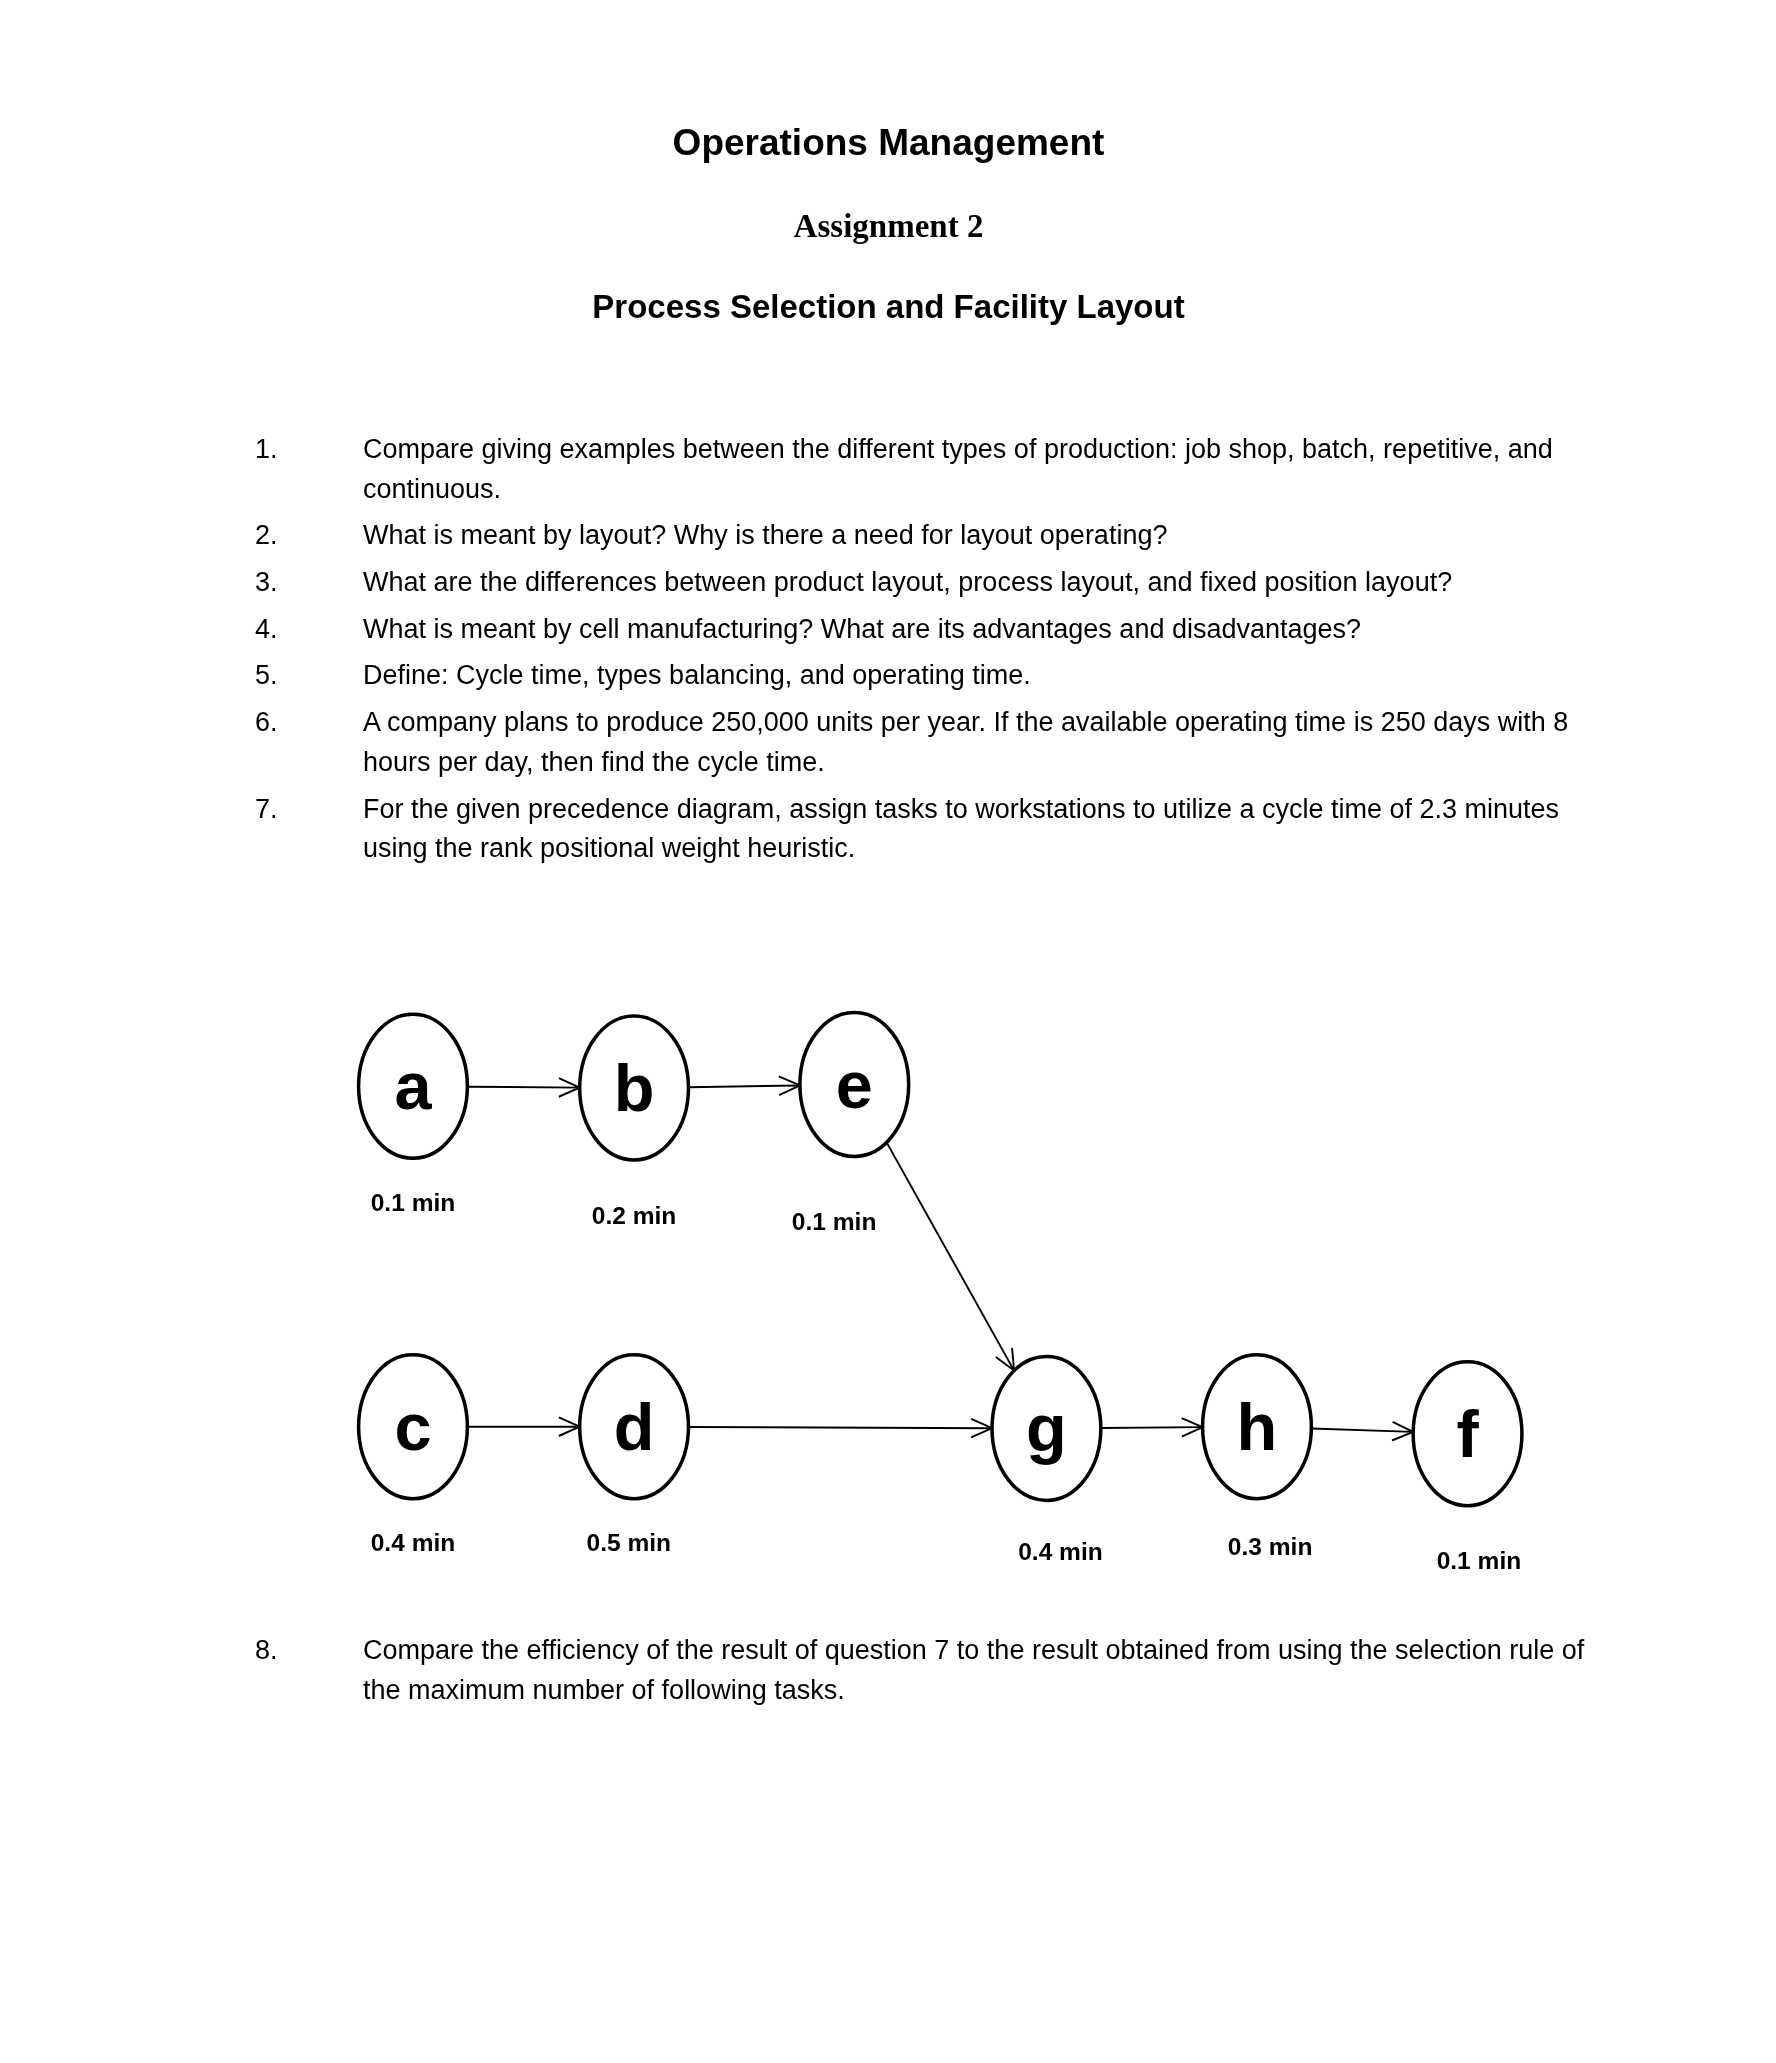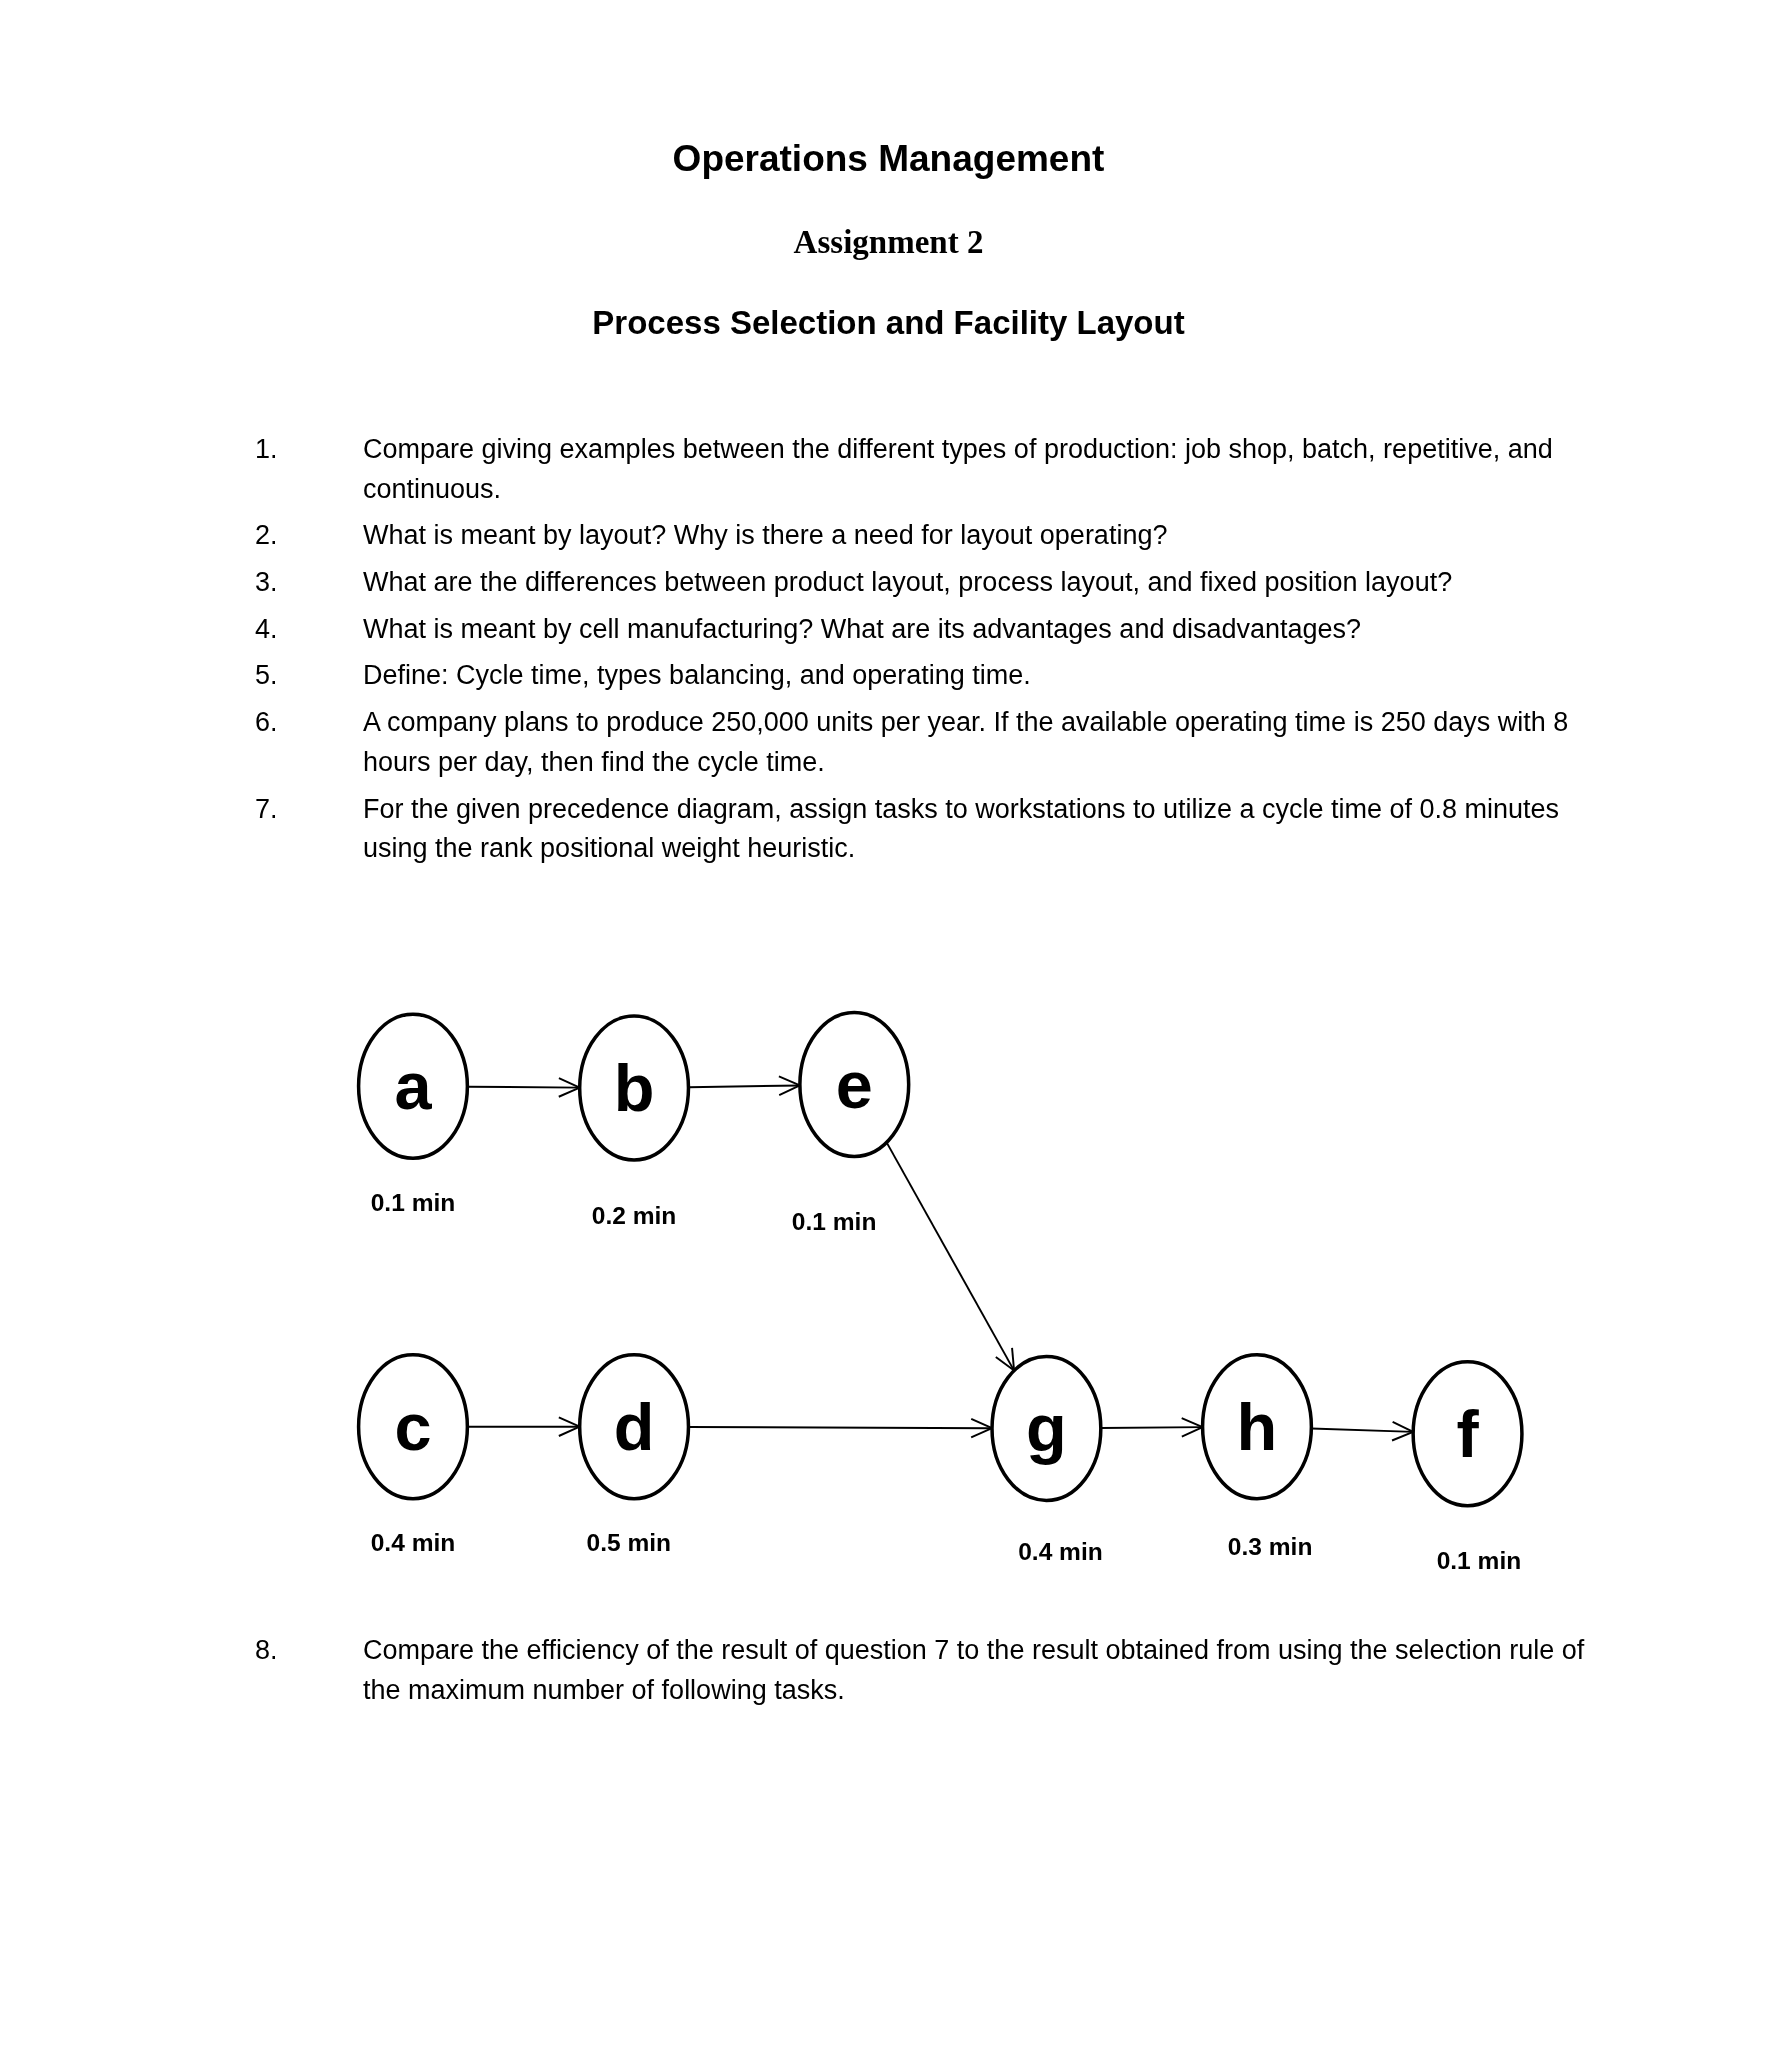--- a/index.html
+++ b/index.html
@@ -13,21 +13,21 @@
     height: 2064px;
     background: #ffffff;
     font-family: "Liberation Sans", sans-serif;
     color: #000000;
     overflow: hidden;
   }
 
   
   .headings {
     position: absolute;
-    top: 140px;
+    top: 124px;
     left: 0;
     width: 1777px;
     text-align: center;
   }
   .heading {
     font-weight: bold;
     color: #000000;
     line-height: 1.0;
   }
   .heading-1 { font-size: 37px; margin-bottom: 49px; }
@@ -109,21 +109,21 @@
     <div class="q-item">
       <span class="q-num">5.</span>
       <span class="q-text">Define: Cycle time, types balancing, and operating time.</span>
     </div>
     <div class="q-item">
       <span class="q-num">6.</span>
       <span class="q-text">A company plans to produce 250,000 units per year. If the available operating time is 250 days with 8 hours per day, then find the cycle time.</span>
     </div>
     <div class="q-item">
       <span class="q-num">7.</span>
-      <span class="q-text">For the given precedence diagram, assign tasks to workstations to utilize a cycle time of 0.8 minutes using the rank positional weight heuristic.</span>
+      <span class="q-text">For the given precedence diagram, assign tasks to workstations to utilize a cycle time of 2.3 minutes using the rank positional weight heuristic.</span>
     </div>
   </div>
 
   <div class="diagram">
     <svg id="diagram-svg" width="1777" height="658" viewBox="0 0 2024 750">
         <g>
           <line x1="531.9988837420909" y1="128.49205463287373" x2="660.0011162579091" y2="129.50794536712627" stroke="#000" stroke-width="2.2"></line>
           <g>
             <line x1="660.0011162579091" y1="129.50794536712627" x2="636.1774130576982" y2="139.9209740249311" stroke="#000" stroke-width="2.2" stroke-linecap="butt"></line>
             <line x1="660.0011162579091" y1="129.50794536712627" x2="636.345689849798" y2="118.71809822036649" stroke="#000" stroke-width="2.2" stroke-linecap="butt"></line>

